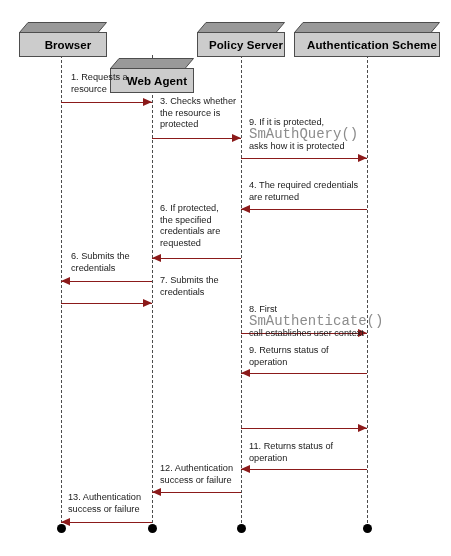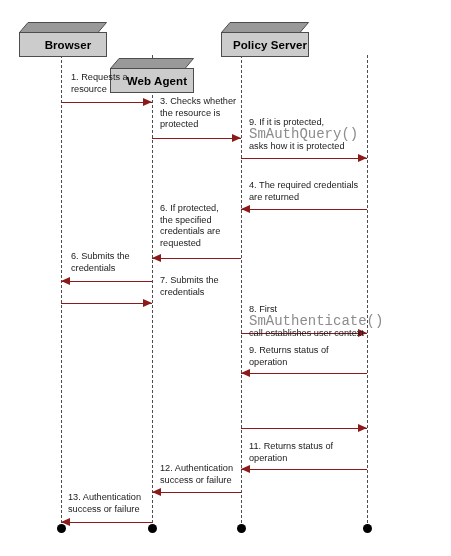--- a/index.html
+++ b/index.html
@@ -126,28 +126,38 @@
     <div class="participant" style="left: 110px; top: 22px; width: 84px; height: 36px; margin-top: 36px;">
       <div class="lid">
         <svg width="84" height="11" viewBox="0 0 84 11">
           <polygon points="9,0.5 83.5,0.5 75,10.5 0.5,10.5" fill="#999999" stroke="#4d4d4d" stroke-width="1"></polygon>
         </svg>
       </div>
       <div class="body">
         <span class="label">Web Agent</span>
       </div>
     </div>
-    <div class="participant" style="left: 197px; top: 22px; width: 88px; height: 36px; margin-left: 24px;">
+    <div class="participant" style="left: 197px; top: 22px; width: 88px; height: 36px;">
       <div class="lid">
         <svg width="88" height="11" viewBox="0 0 88 11">
           <polygon points="9,0.5 87.5,0.5 79,10.5 0.5,10.5" fill="#999999" stroke="#4d4d4d" stroke-width="1"></polygon>
         </svg>
       </div>
       <div class="body">
         <span class="label">Policy Server</span>
+      </div>
+    </div>
+    <div class="participant" style="left: 294px; top: 22px; width: 146px; height: 36px;">
+      <div class="lid">
+        <svg width="146" height="11" viewBox="0 0 146 11">
+          <polygon points="9,0.5 145.5,0.5 137,10.5 0.5,10.5" fill="#999999" stroke="#4d4d4d" stroke-width="1"></polygon>
+        </svg>
+      </div>
+      <div class="body">
+        <span class="label">Authentication Scheme</span>
       </div>
     </div>
     <div class="msg-line" style="left: 61px; top: 102px; width: 91px;"></div>
     <div class="msg-head right" style="top: 98px; left: 143px;"></div>
     <div class="msg-text" style="left: 71px; top: 72px; width: 86px;">1. Requests a resource</div>
     <div class="msg-line" style="left: 152px; top: 138px; width: 89px;"></div>
     <div class="msg-head right" style="top: 134px; left: 232px;"></div>
     <div class="msg-text" style="left: 160px; top: 96px; width: 84px;">3. Checks whether the resource is protected</div>
     <div class="msg-line" style="left: 241px; top: 158px; width: 126px;"></div>
     <div class="msg-head right" style="top: 154px; left: 358px;"></div>

